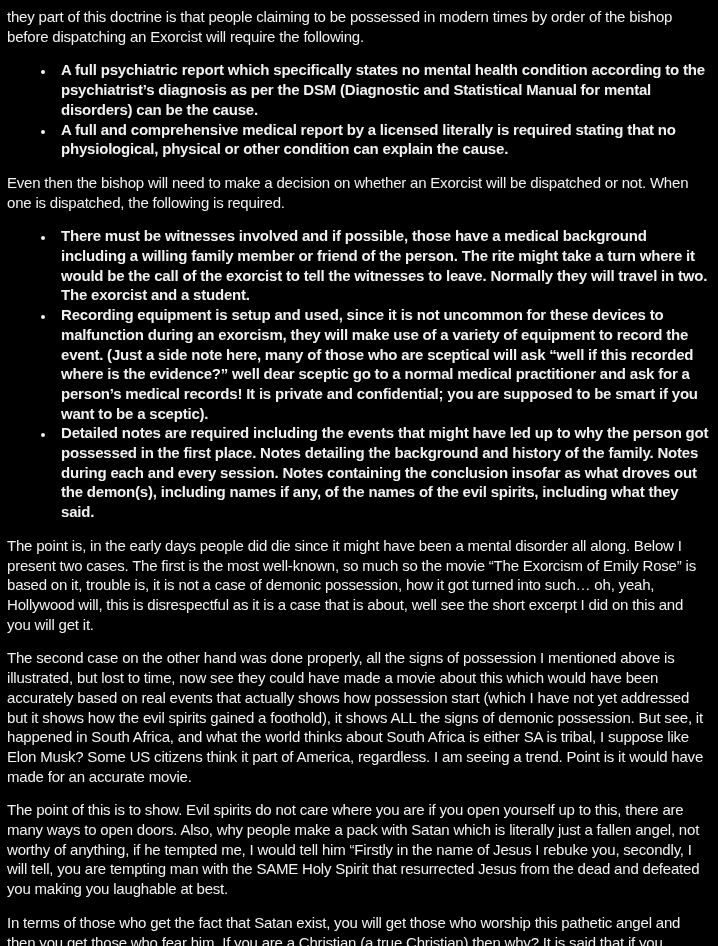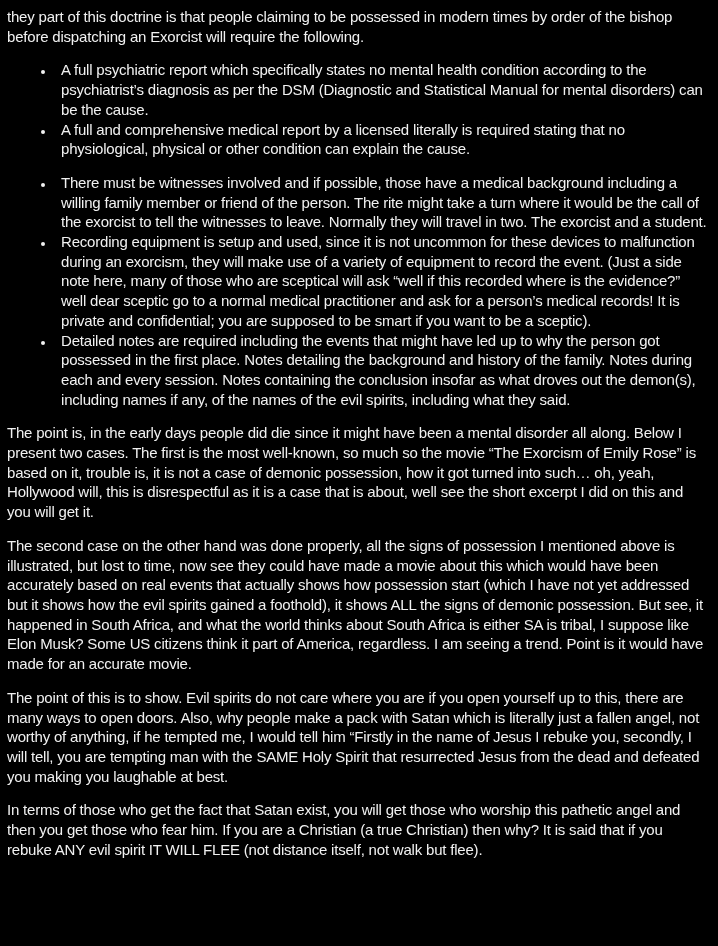--- a/index.html
+++ b/index.html
@@ -24,37 +24,39 @@
   .doc p {
     margin: 0 0 14px 0;
   }
   .doc ul {
     margin: 0 0 14px 0;
     padding-left: 48px;
     list-style: disc outside;
   }
   .doc ul li {
     padding-left: 6px;
+    font-weight: bold;
   }
   .doc ul li::marker {
     font-size: 12px;
     color: #f1f1f1;
   }
 </style>
 </head>
 <body>
 
 <div class="doc">
   <p>they part of this doctrine is that people claiming to be possessed in modern times by order of the bishop before dispatching an Exorcist will require the following.</p>
 
   <ul>
     <li>A full psychiatric report which specifically states no mental health condition according to the psychiatrist’s diagnosis as per the DSM (Diagnostic and Statistical Manual for mental disorders) can be the cause.</li>
     <li>A full and comprehensive medical report by a licensed literally is required stating that no physiological, physical or other condition can explain the cause.</li>
   </ul>
 
+  <p>Even then the bishop will need to make a decision on whether an Exorcist will be dispatched or not. When one is dispatched, the following is required.</p>
 
   <ul>
     <li>There must be witnesses involved and if possible, those have a medical background including a willing family member or friend of the person. The rite might take a turn where it would be the call of the exorcist to tell the witnesses to leave. Normally they will travel in two. The exorcist and a student.</li>
     <li>Recording equipment is setup and used, since it is not uncommon for these devices to malfunction during an exorcism, they will make use of a variety of equipment to record the event. (Just a side note here, many of those who are sceptical will ask “well if this recorded where is the evidence?” well dear sceptic go to a normal medical practitioner and ask for a person’s medical records! It is private and confidential; you are supposed to be smart if you want to be a sceptic).</li>
     <li>Detailed notes are required including the events that might have led up to why the person got possessed in the first place. Notes detailing the background and history of the family. Notes during each and every session. Notes containing the conclusion insofar as what droves out the demon(s), including names if any, of the names of the evil spirits, including what they said.</li>
   </ul>
 
   <p>The point is, in the early days people did die since it might have been a mental disorder all along. Below I present two cases. The first is the most well-known, so much so the movie “The Exorcism of Emily Rose” is based on it, trouble is, it is not a case of demonic possession, how it got turned into such… oh, yeah, Hollywood will, this is disrespectful as it is a case that is about, well see the short excerpt I did on this and you will get it.</p>
 
   <p>The second case on the other hand was done properly, all the signs of possession I mentioned above is illustrated, but lost to time, now see they could have made a movie about this which would have been accurately based on real events that actually shows how possession start (which I have not yet addressed but it shows how the evil spirits gained a foothold), it shows ALL the signs of demonic possession. But see, it happened in South Africa, and what the world thinks about South Africa is either SA is tribal, I suppose like Elon Musk? Some US citizens think it part of America, regardless. I am seeing a trend. Point is it would have made for an accurate movie.</p>

